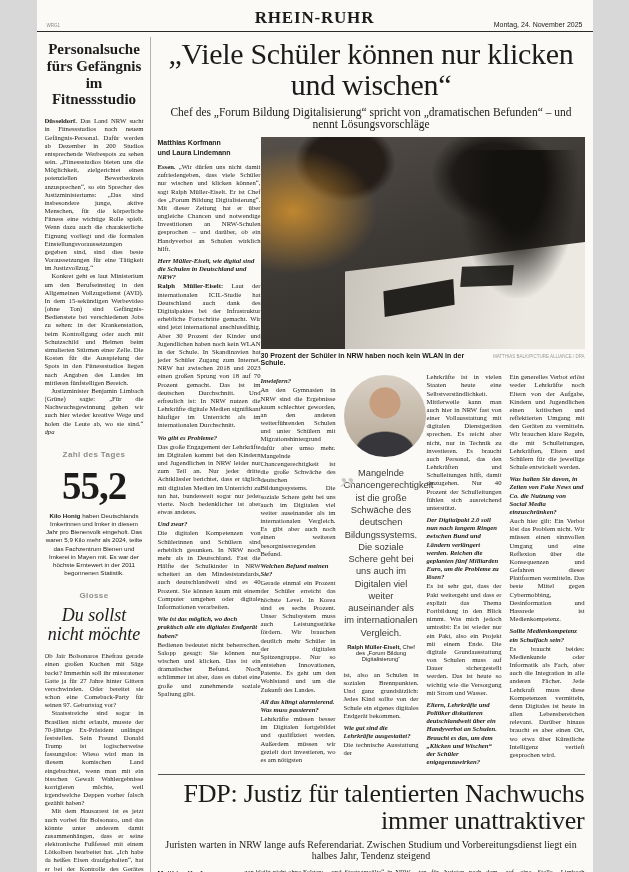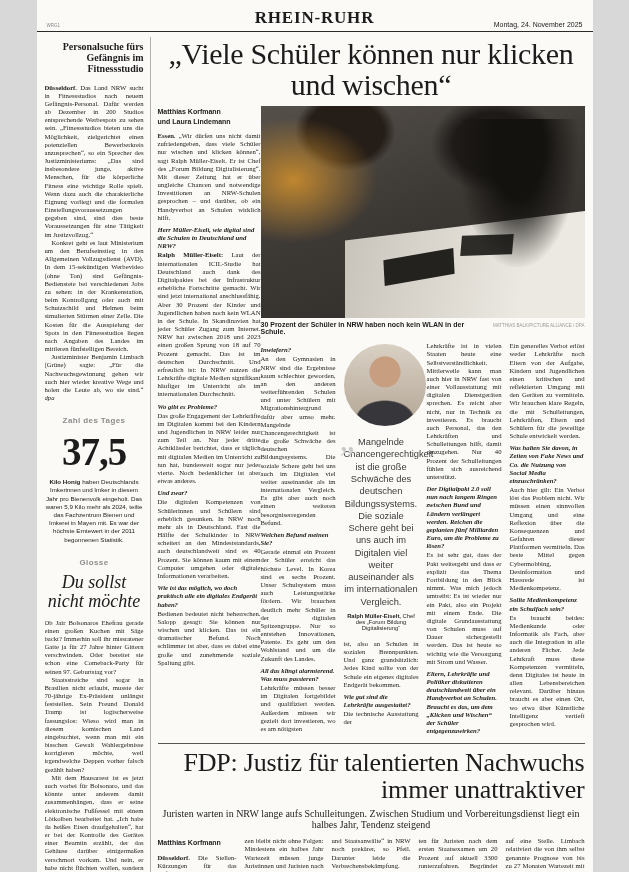--- a/index.html
+++ b/index.html
@@ -15,21 +15,21 @@
   .content{display:flex;padding:5px 8px 0 8px;box-sizing:border-box;height:840px;}
   .left-rail{width:99px;flex:none;padding-right:6px;border-right:1px solid #b5b0a8;overflow:hidden;}
   .main-area{flex:1;padding-left:7px;overflow:hidden;}
   
   .blk{font-size:6.7px;line-height:1.22;text-align:justify;margin:0;hyphens:auto;-webkit-hyphens:auto;}
   .blk.p + .blk.p{text-indent:7px;}
   .blk.q{font-weight:bold;font-style:italic;margin-top:4px;margin-bottom:1px;text-align:left;}
   .blk b{font-weight:bold;}
   .blk i{font-style:italic;}
   
-  .rail-title{font-size:10px;font-weight:bold;text-align:right;line-height:1.12;margin:4px 0 9px;}
+  .rail-title{font-size:15px;font-weight:bold;text-align:center;line-height:1.12;margin:4px 0 9px;}
   .kicker{font-family:"Liberation Sans",sans-serif;font-weight:bold;color:#8d8d8d;font-size:8px;
           letter-spacing:.4px;text-align:center;}
   .zahl{margin-top:14px;}
   .zahl-number{font-size:39px;font-weight:bold;text-align:center;letter-spacing:-1px;line-height:1;margin:7px 0 7px;}
   .zahl-text{font-family:"Liberation Sans",sans-serif;font-size:6.2px;line-height:1.32;text-align:center;color:#222;margin:0;}
   .glosse{margin-top:14px;}
   .glosse-title{font-size:18px;font-style:italic;text-align:center;line-height:1.05;margin:6px 0 8px;}
   
   .main-headline{font-size:30px;text-align:center;line-height:1.02;margin:2px 0 6px;font-weight:500;letter-spacing:-.3px;}
   .main-sub{font-size:11.5px;text-align:center;margin:0 0 7px;font-weight:500;}
@@ -95,39 +95,40 @@
         <div class="rail-title">Personalsuche fürs Gefängnis im Fitnessstudio</div>
         <div>
             <p class="blk p"><b>Düsseldorf. </b>Das Land NRW sucht in Fitnessstudios nach neuem Gefängnis-Personal. Dafür werden ab Dezember in 200 Studios entsprechende Werbespots zu sehen sein. „Fitnessstudios bieten uns die Möglichkeit, zielgerichtet einen potenziellen Bewerberkreis anzusprechen“, so ein Sprecher des Justizministeriums: „Das sind insbesondere junge, aktive Menschen, für die körperliche Fitness eine wichtige Rolle spielt. Wenn dazu auch die charakterliche Eignung vorliegt und die formalen Einstellungsvoraussetzungen gegeben sind, sind dies beste Voraussetzungen für eine Tätigkeit im Justizvollzug.“</p>
             <p class="blk p">Konkret geht es laut Ministerium um den Berufseinstieg in den Allgemeinen Vollzugsdienst (AVD). In dem 15-sekündigen Werbevideo (ohne Ton) sind Gefängnis-Bedienstete bei verschiedenen Jobs zu sehen: in der Krankenstation, beim Kontrollgang oder auch mit Schutzschild und Helmen beim simulierten Stürmen einer Zelle. Die Kosten für die Ausspielung der Spots in den Fitnessstudios liegen nach Angaben des Landes im mittleren fünfstelligen Bereich.</p>
             <p class="blk p">Justizminister Benjamin Limbach (Grüne) sagte: „Für die Nachwuchsgewinnung gehen wir auch hier wieder kreative Wege und holen die Leute ab, wo sie sind.“<i> dpa</i></p>
           </div>
       </div>
 
       <div class="zahl">
         <div class="kicker">Zahl des Tages</div>
-        <div class="zahl-number">37,5</div>
+        <div class="zahl-number">55,2</div>
         <p class="zahl-text"><b>Kilo Honig</b> <span>haben Deutschlands Imkerinnen und Imker in diesem Jahr pro Bienenvolk eingeholt. Das waren 5,9 Kilo mehr als 2024, teilte das Fachzentrum Bienen und Imkerei in Mayen mit. Es war der höchste Erntewert in der 2011 begonnenen Statistik.</span></p>
       </div>
 
       <div class="glosse">
         <div class="kicker">Glosse</div>
         <div class="glosse-title">Du sollst nicht möchte</div>
         <div>
             <p class="blk p">Ob Jair Bolsonaros Ehefrau gerade einen großen Kuchen mit Säge backt? Immerhin soll ihr missratener Gatte ja für 27 Jahre hinter Gittern verschwinden. Oder bereitet sie schon eine Comeback-Party für seinen 97. Geburtstag vor?</p>
             <p class="blk p">Staatsstreiche sind sogar in Brasilien nicht erlaubt, musste der 70-jährige Ex-Präsident unlängst feststellen. Sein Freund Donald Trump ist logischerweise fassungslos: Wieso wird man in diesem komischen Land eingebuchtet, wenn man mit ein bisschen Gewalt Wahlergebnisse korrigieren möchte, weil irgendwelche Deppen vorher falsch gezählt haben?</p>
             <p class="blk p">Mit dem Hausarrest ist es jetzt auch vorbei für Bolsonaro, und das könnte unter anderem damit zusammenhängen, dass er seine elektronische Fußfessel mit einem Lötkolben bearbeitet hat. „Ich habe da heißes Eisen draufgehalten“, hat er bei der Kontrolle des Gerätes einer Beamtin erzählt, der das Gehäuse darüber einigermaßen verschmort vorkam. Und nein, er habe nicht flüchten wollen, sondern er habe es „aus Neugier“ getan.</p>
           </div>
       </div>
     </div>
 
     <div class="main-area">
 
       <div>
         <div class="main-headline">„Viele Schüler können nur klicken und wischen“</div>
+        <div class="main-sub">Chef des „Forum Bildung Digitalisierung“ spricht von „dramatischen Befunden“ – und nennt Lösungsvorschläge</div>
 
         <div class="main-body">
           <div class="mcol1">
             <div class="byline">
               <div>Matthias Korfmann</div>
               <div>und Laura Lindemann</div>
             </div>
             <div>
                 <p class="blk p"><b>Essen. </b>„Wir dürfen uns nicht damit zufriedengeben, dass viele Schüler nur wischen und klicken können“, sagt Ralph Müller-Eiselt. Er ist Chef des „Forum Bildung Digitalisierung“. Mit dieser Zeitung hat er über ungleiche Chancen und notwendige Investitionen an NRW-Schulen gesprochen – und darüber, ob ein Handyverbot an Schulen wirklich hilft.</p>
                 <p class="blk q">Herr Müller-Eiselt, wie digital sind die Schulen in Deutschland und NRW?</p>
@@ -191,21 +192,21 @@
                     <p class="blk p">Es braucht beides: Medienkunde oder Informatik als Fach, aber auch die Integration in alle anderen Fächer. Jede Lehrkraft muss diese Kompetenzen vermitteln, denn Digitales ist heute in allen Lebensbereichen relevant. Darüber hinaus braucht es aber einen Ort, wo etwa über Künstliche Intelligenz vertieft gesprochen wird.</p>
                   </div>
               </div>
             </div>
           </div>
         </div>
       </div>
 
       <div class="fdp">
         <div class="fdp-headline">FDP: Justiz für talentierten Nachwuchs immer unattraktiver</div>
-        <div class="fdp-sub">Juristen warten in NRW lange aufs Schulleitungen. Zwischen Studium und Vorbereitungsdienst liegt ein halbes Jahr, Tendenz steigend</div>
+        <div class="fdp-sub">Juristen warten in NRW lange aufs Referendariat. Zwischen Studium und Vorbereitungsdienst liegt ein halbes Jahr, Tendenz steigend</div>
         <div class="fdp-cols">
           <div class="fcol">
             <div class="byline">Matthias Korfmann</div>
             <div>
                 <p class="blk p"><b>Düsseldorf. </b>Die Stellen-Kürzungen für das Referendariat von angehenden Juristinnen und Juristen in NRW schlagen offenbar immer stärker auf die Wartezeiten durch. Laut einer Antwort der Landesregierung auf eine FDP-Anfrage, die dieser Zeitung vorab vorliegt, betrug die Wartezeit auf den juristischen Vorbereitungsdienst zwischen 2021 und 2025 im Schnitt 6,5 Monate. Aktuell werden vom NRW-Justizministerium aber Wartezeiten von 13 bis 22 Monaten, „in Ausnahmefällen 27 Monaten“, vorhergesagt.</p>
               </div>
           </div>
           <div class="fcol">
             <div>
                 <p class="blk p">zen bleibt nicht ohne Folgen: Mindestens ein halbes Jahr Wartezeit müssen junge Juristinnen und Juristen nach dem ersten Examen aufbringen, bis sie in ihre praktische Ausbildung starten können. Damit hat Schwarz-Grün die Wartezeit erhöht und den Personalmangel in der Justiz heute und für die Zukunft zusätzlich verschärft“, moniert Werner Pfeil, rechtspolitischer Sprecher der FDP-Landtagsfraktion.</p>

